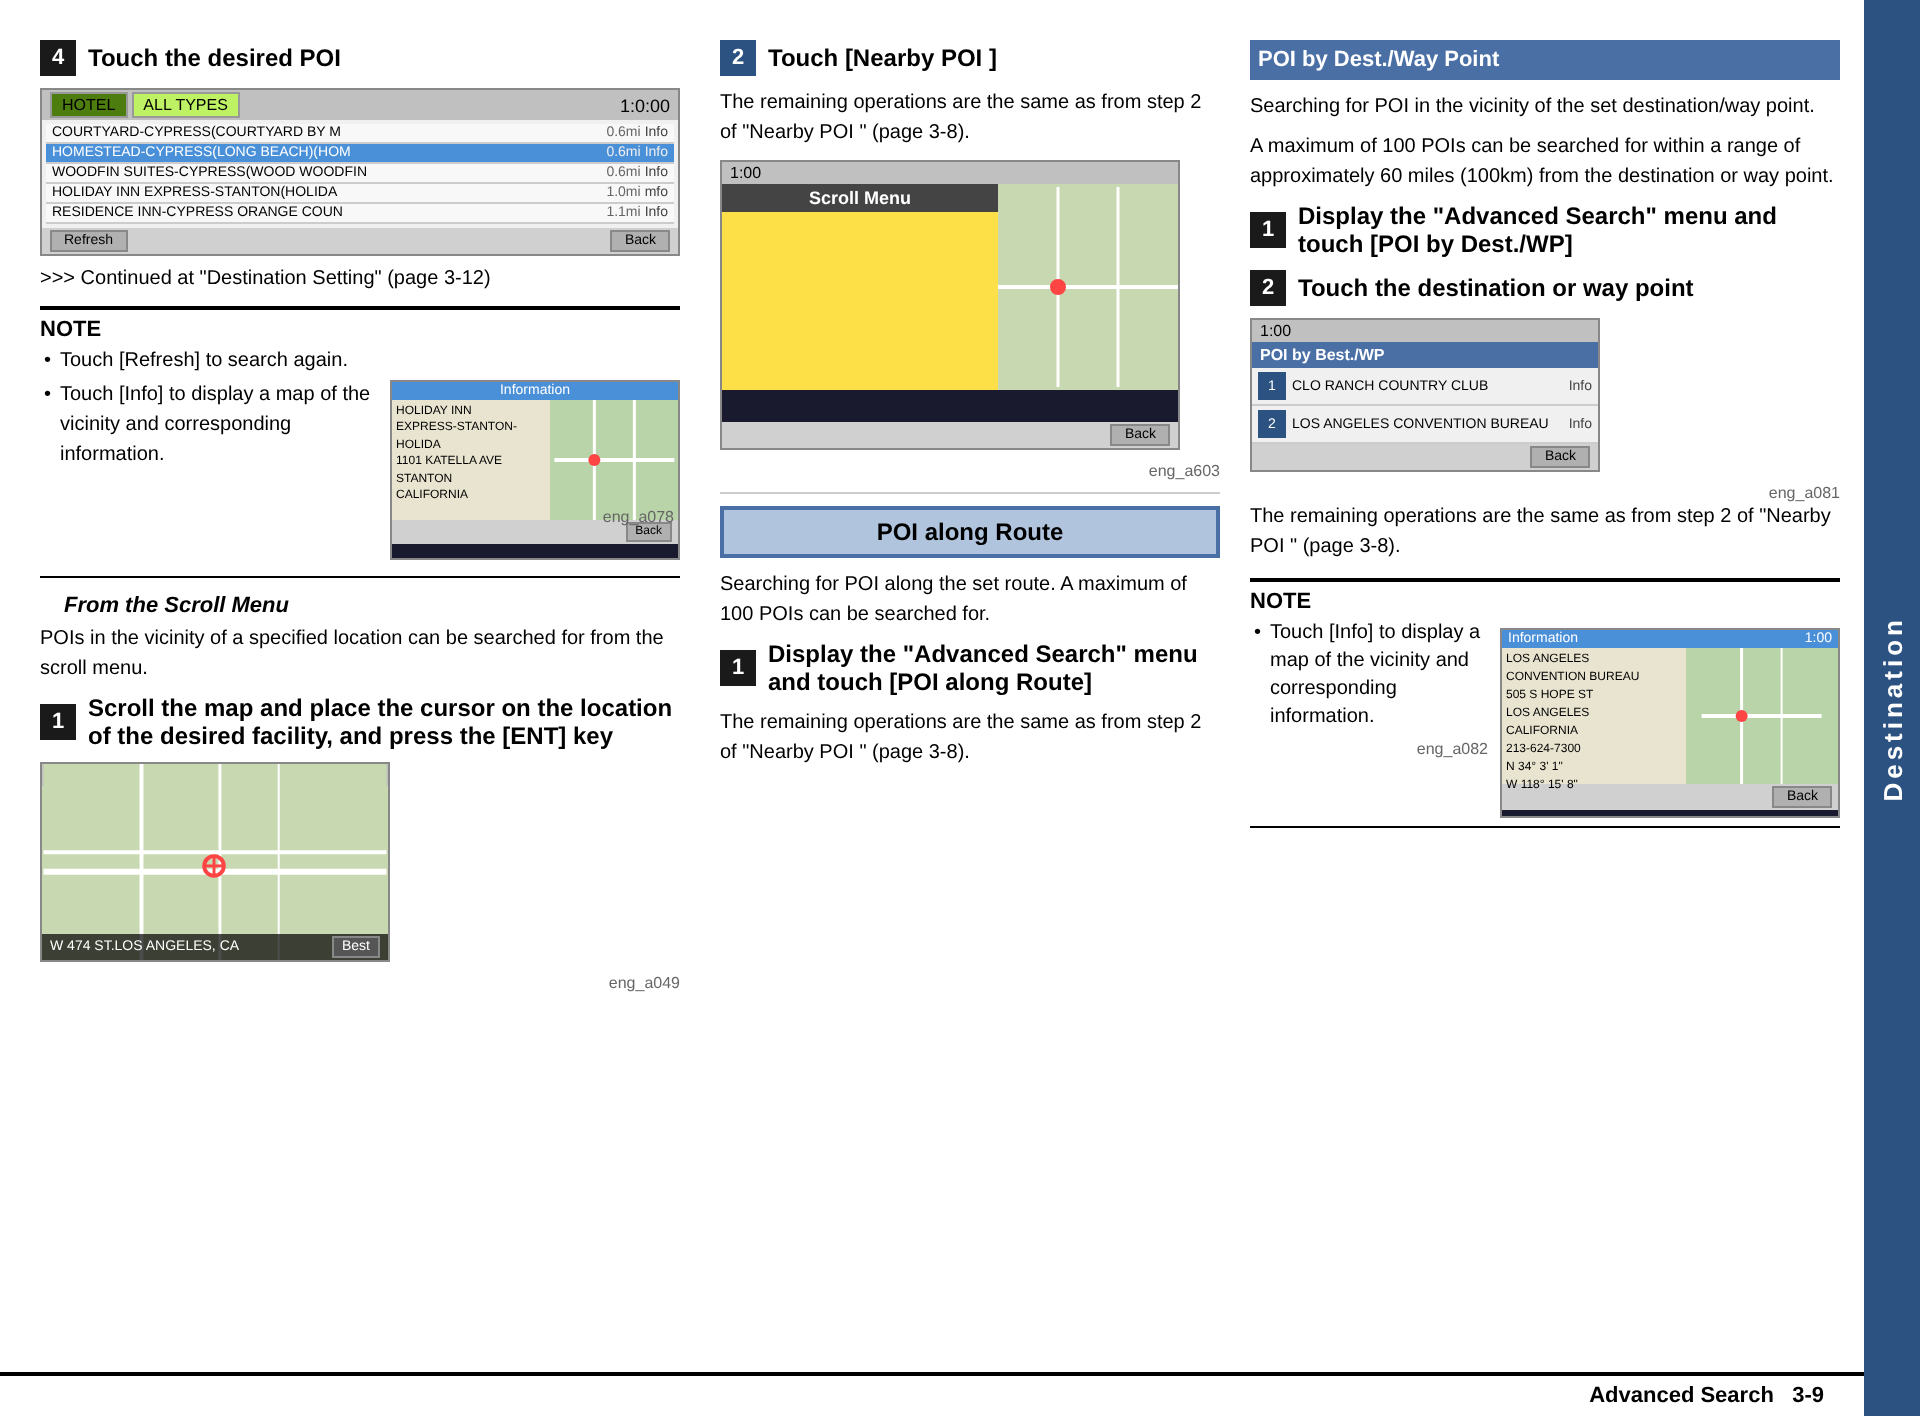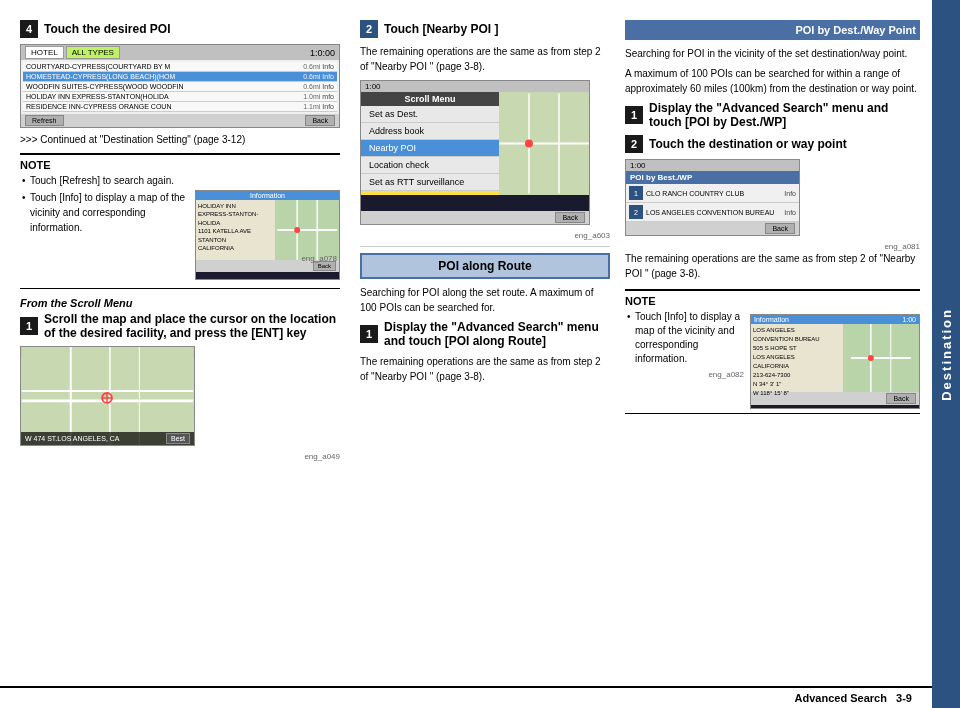--- a/index.html
+++ b/index.html
@@ -111,21 +111,21 @@
       align-items: center;
       padding: 1px 4px;
       font-size: 9px;
       color: #000;
     }
     .screen-header .tabs {
       display: flex;
       gap: 2px;
     }
     .screen-header .tab {
-      background: #ffffff;
+      background: #4d7c0f;
       padding: 1px 5px;
       font-size: 8px;
       border: 1px solid #999;
     }
     .screen-header .tab.active {
       background: #bef264;
     }
     .screen-body {
       background: #f0f0f0;
       padding: 2px;
@@ -258,21 +258,21 @@
       border: 1px solid #888;
       font-size: 6px;
       padding: 1px 4px;
     }
 
     
     .section-title-bold {
       font-size: 11px;
       font-weight: bold;
       font-style: italic;
-      margin: 8px 0 3px 0;
+      margin: 8px 0 3px 12px;
     }
     .section-text {
       font-size: 10px;
       line-height: 1.5;
       margin-bottom: 5px;
     }
 
     
     .map-screen {
       border: 1px solid #888;
@@ -358,21 +358,21 @@
       text-align: center;
       padding: 4px;
       font-size: 12px;
       font-weight: bold;
       margin: 6px 0;
     }
 
     .poi-dest-box {
       background: #4a6fa5;
       color: #fff;
-      text-align: right;
+      text-align: left;
       padding: 4px;
       font-size: 11px;
       font-weight: bold;
       margin-bottom: 6px;
     }
 
     
     .dest-screen {
       border: 1px solid #888;
       background: #1a1a2e;
@@ -592,20 +592,21 @@
             </div>
             <span class="img-label" style="position:absolute;bottom:16px;right:2px;color:#666;">eng_a078</span>
           </div>
           <div class="note-item" style="font-size:10px; line-height:1.5;">
             <span>Touch [Info] to display a map of the vicinity and corresponding information.</span>
           </div>
         </div>
       </div>
 
       <div class="section-title-bold">From the Scroll Menu</div>
+      <p class="section-text">POIs in the vicinity of a specified location can be searched for from the scroll menu.</p>
 
       <div class="step-header">
         <div class="step-badge">1</div>
         <span class="step-title">Scroll the map and place the cursor on the location of the desired facility, and press the [ENT] key</span>
       </div>
 
       <div class="map-screen">
         <div class="map-screen-header">
           <span>1:0:00</span>
           <span>R</span>
@@ -641,27 +642,20 @@
       <p class="section-text">The remaining operations are the same as from step 2 of "Nearby POI " (page 3-8).</p>
 
       <div class="scroll-menu-screen">
         <div class="sm-header">
           <span>1:00</span>
         </div>
         <div style="display:flex; height: calc(100% - 40px);">
 
           <div style="flex:1; background:#fde047;">
             <div class="sm-title">Scroll Menu</div>
-            <div class="sm-items">
-              <div class="sm-item">Set as Dest.</div>
-              <div class="sm-item">Address book</div>
-              <div class="sm-item" style="background:#4a90d9;color:#fff;">Nearby POI</div>
-              <div class="sm-item">Location check</div>
-              <div class="sm-item">Set as RTT surveillance</div>
-            </div>
           </div>
 
           <div style="width:90px; background:#c8d8b0; position:relative;">
             <svg width="100%" height="100%" viewBox="0 0 90 100">
               <rect width="90" height="100" fill="#c8d8b0"></rect>
               <line x1="0" y1="50" x2="90" y2="50" stroke="#fff" stroke-width="2"></line>
               <line x1="30" y1="0" x2="30" y2="100" stroke="#fff" stroke-width="1.5"></line>
               <line x1="60" y1="0" x2="60" y2="100" stroke="#fff" stroke-width="1.5"></line>
               <circle cx="30" cy="50" r="4" fill="#ff4444"></circle>
             </svg>

